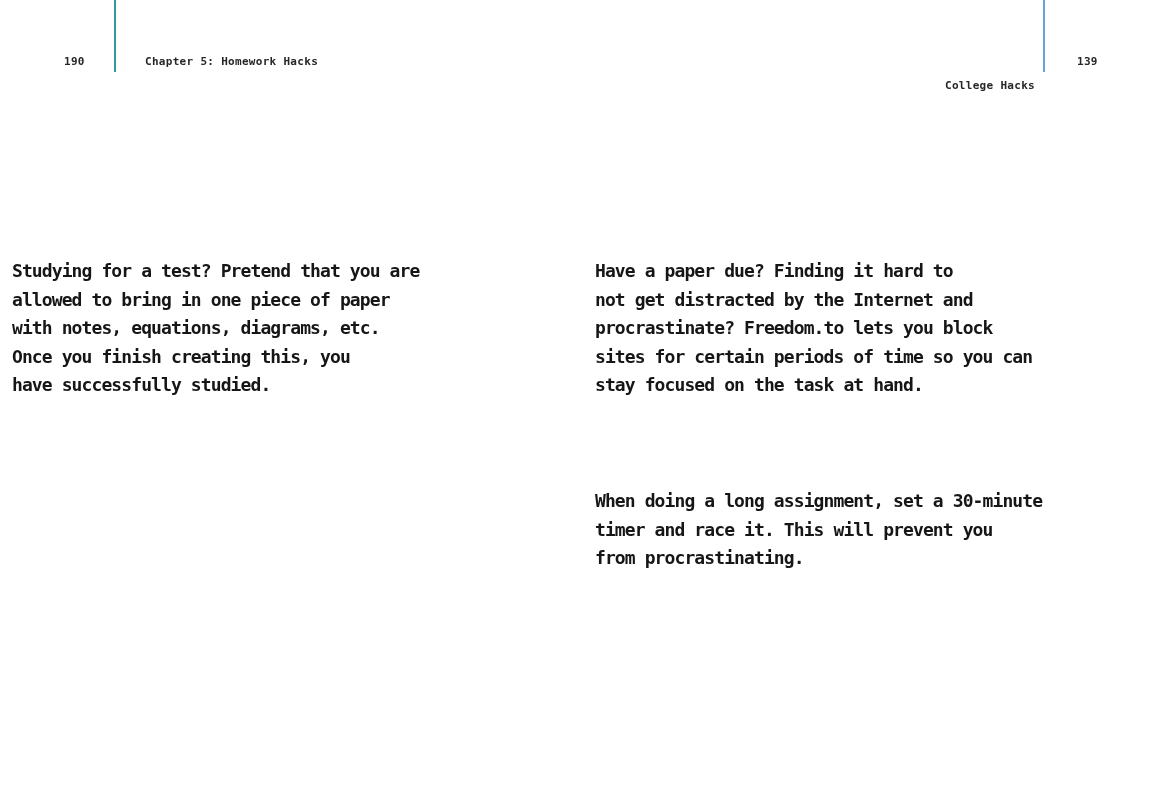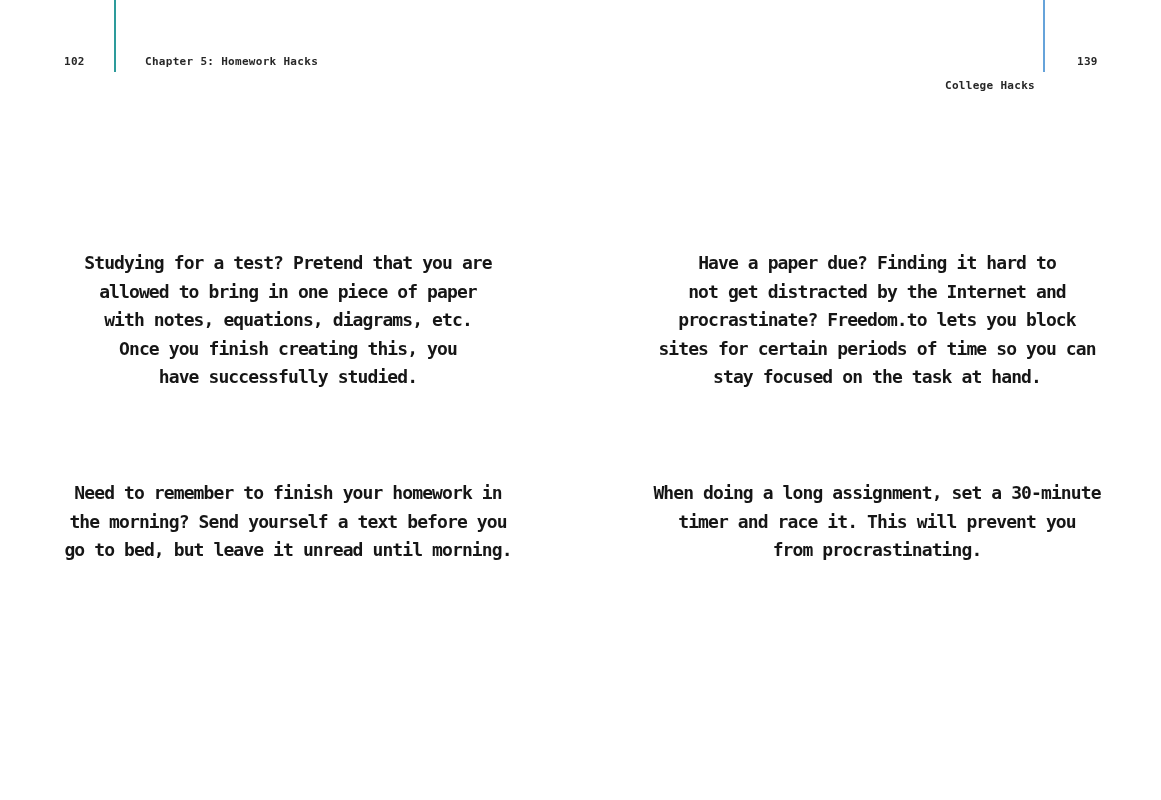--- a/index.html
+++ b/index.html
@@ -33,52 +33,48 @@
     color: #272727;
     letter-spacing: 0.3px;
     white-space: nowrap;
   }
   .pagenum-left   { left: 64px;  }
   .head-left      { left: 145px; }
   .head-right     { left: 945px; margin-top: 24px; }
   .pagenum-right  { left: 1077px; }
   .hack {
     position: absolute;
-    margin: 0;
-    text-align: center;
+    margin: 8px;
     white-space: pre-line;
     font-family: "DejaVu Sans Mono", monospace;
     font-size: 18px;
     line-height: 28.6px;
     font-weight: 700;
     letter-spacing: -0.9px;
     color: #161616;
   }
   .hack-left  { left: 4px;   width: 568px; }
   .hack-right { left: 587px; width: 580px; }
   .row-1 { top: 249px; }
   .row-2 { top: 479px; }
 </style>
 </head>
 <body>
 
 <div class="spread">
 
-  <span class="pagenum pagenum-left">102</span>
+  <span class="pagenum pagenum-left">190</span>
   <span class="header-rule rule-left"></span>
   <span class="running-head head-left">Chapter 5: Homework Hacks</span>
 
   <p class="hack hack-left row-1">Studying for a test? Pretend that you are
 allowed to bring in one piece of paper
 with notes, equations, diagrams, etc.
 Once you finish creating this, you
 have successfully studied.</p>
-  <p class="hack hack-left row-2">Need to remember to finish your homework in
-the morning? Send yourself a text before you
-go to bed, but leave it unread until morning.</p>
 
   <span class="running-head head-right">College Hacks</span>
   <span class="header-rule rule-right"></span>
   <span class="pagenum pagenum-right">139</span>
 
   <p class="hack hack-right row-1">Have a paper due? Finding it hard to
 not get distracted by the Internet and
 procrastinate? Freedom.to lets you block
 sites for certain periods of time so you can
 stay focused on the task at hand.</p>

